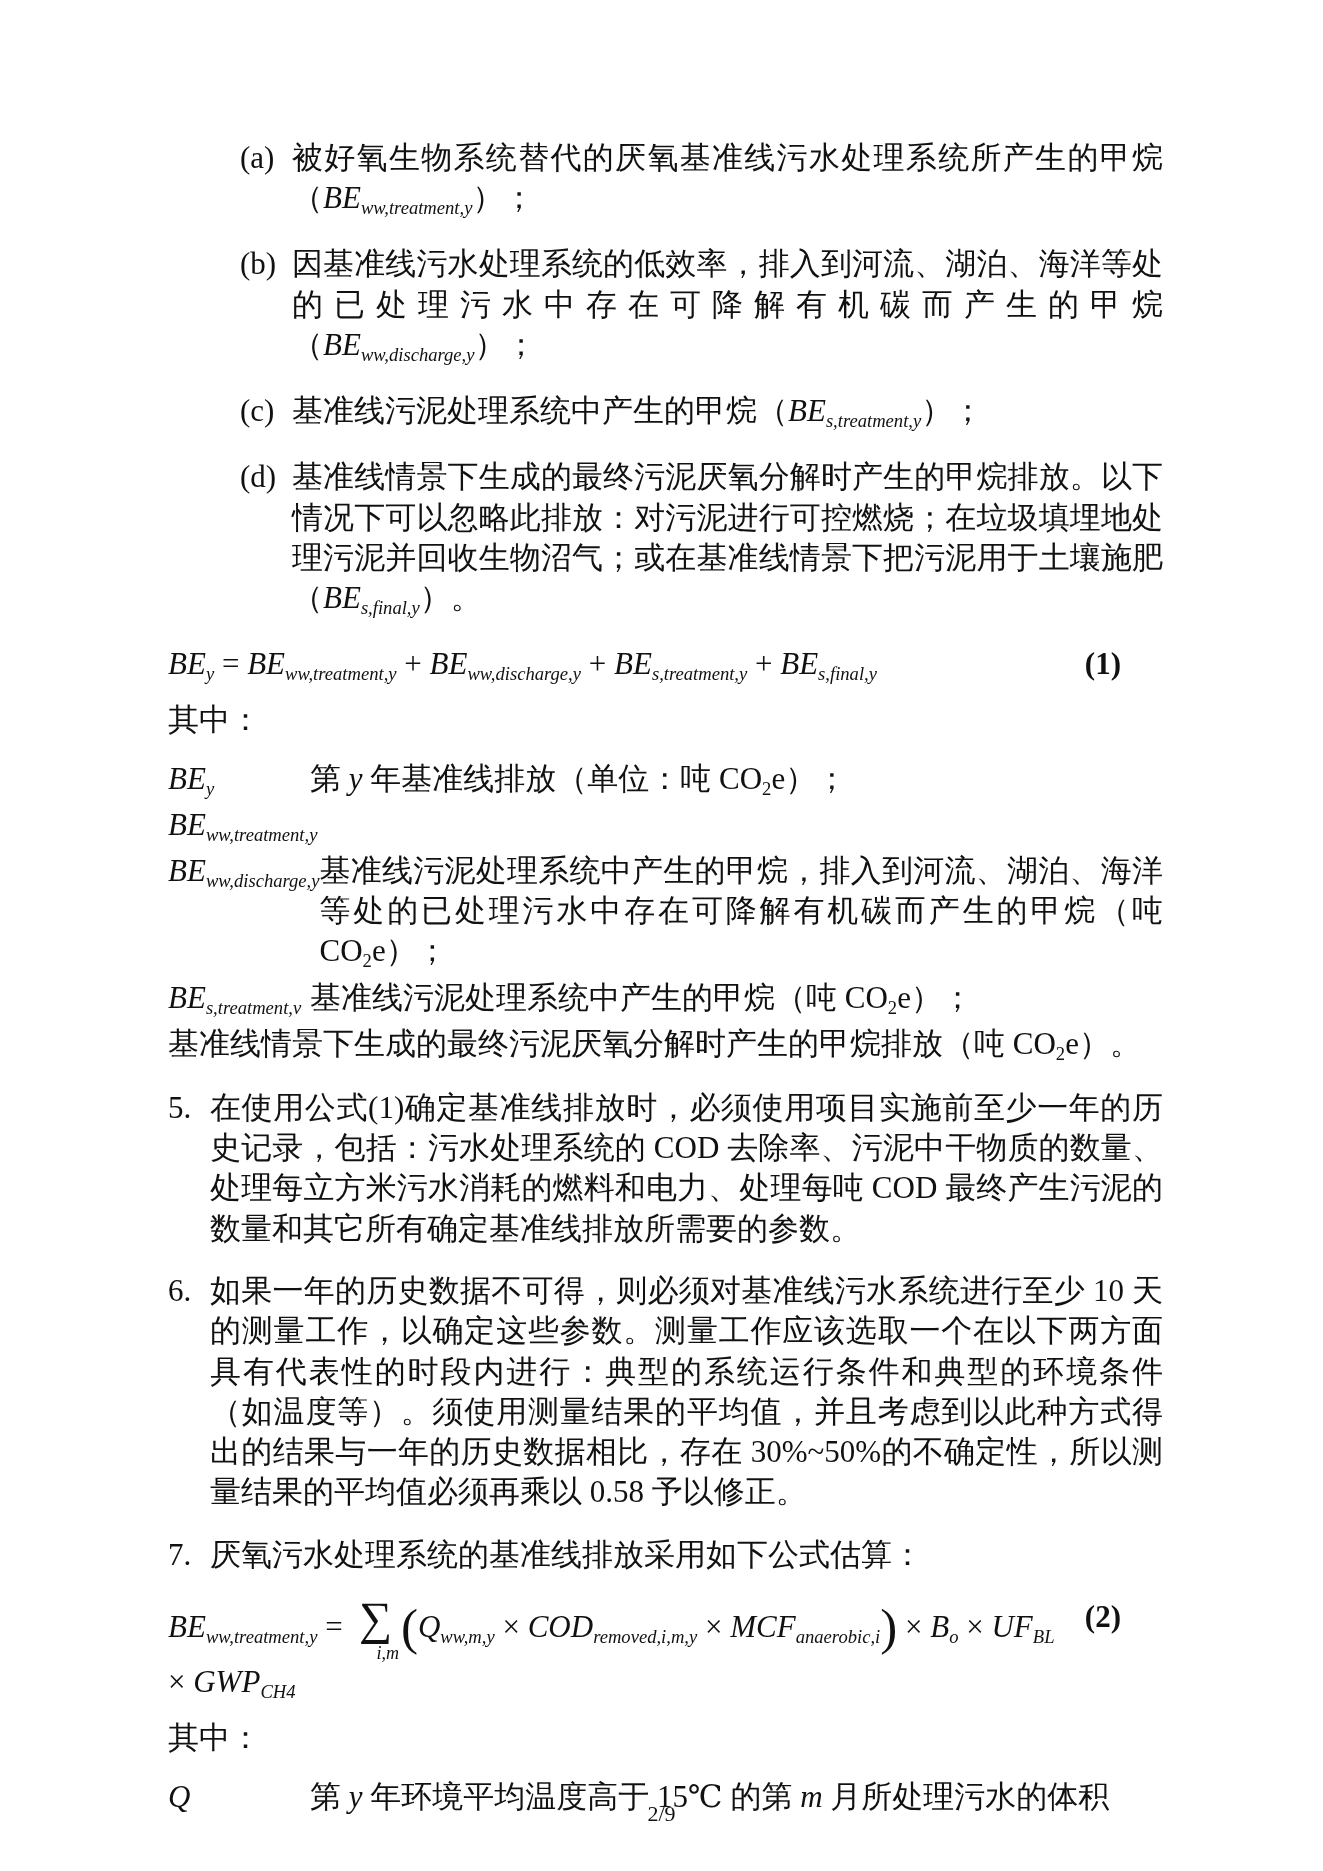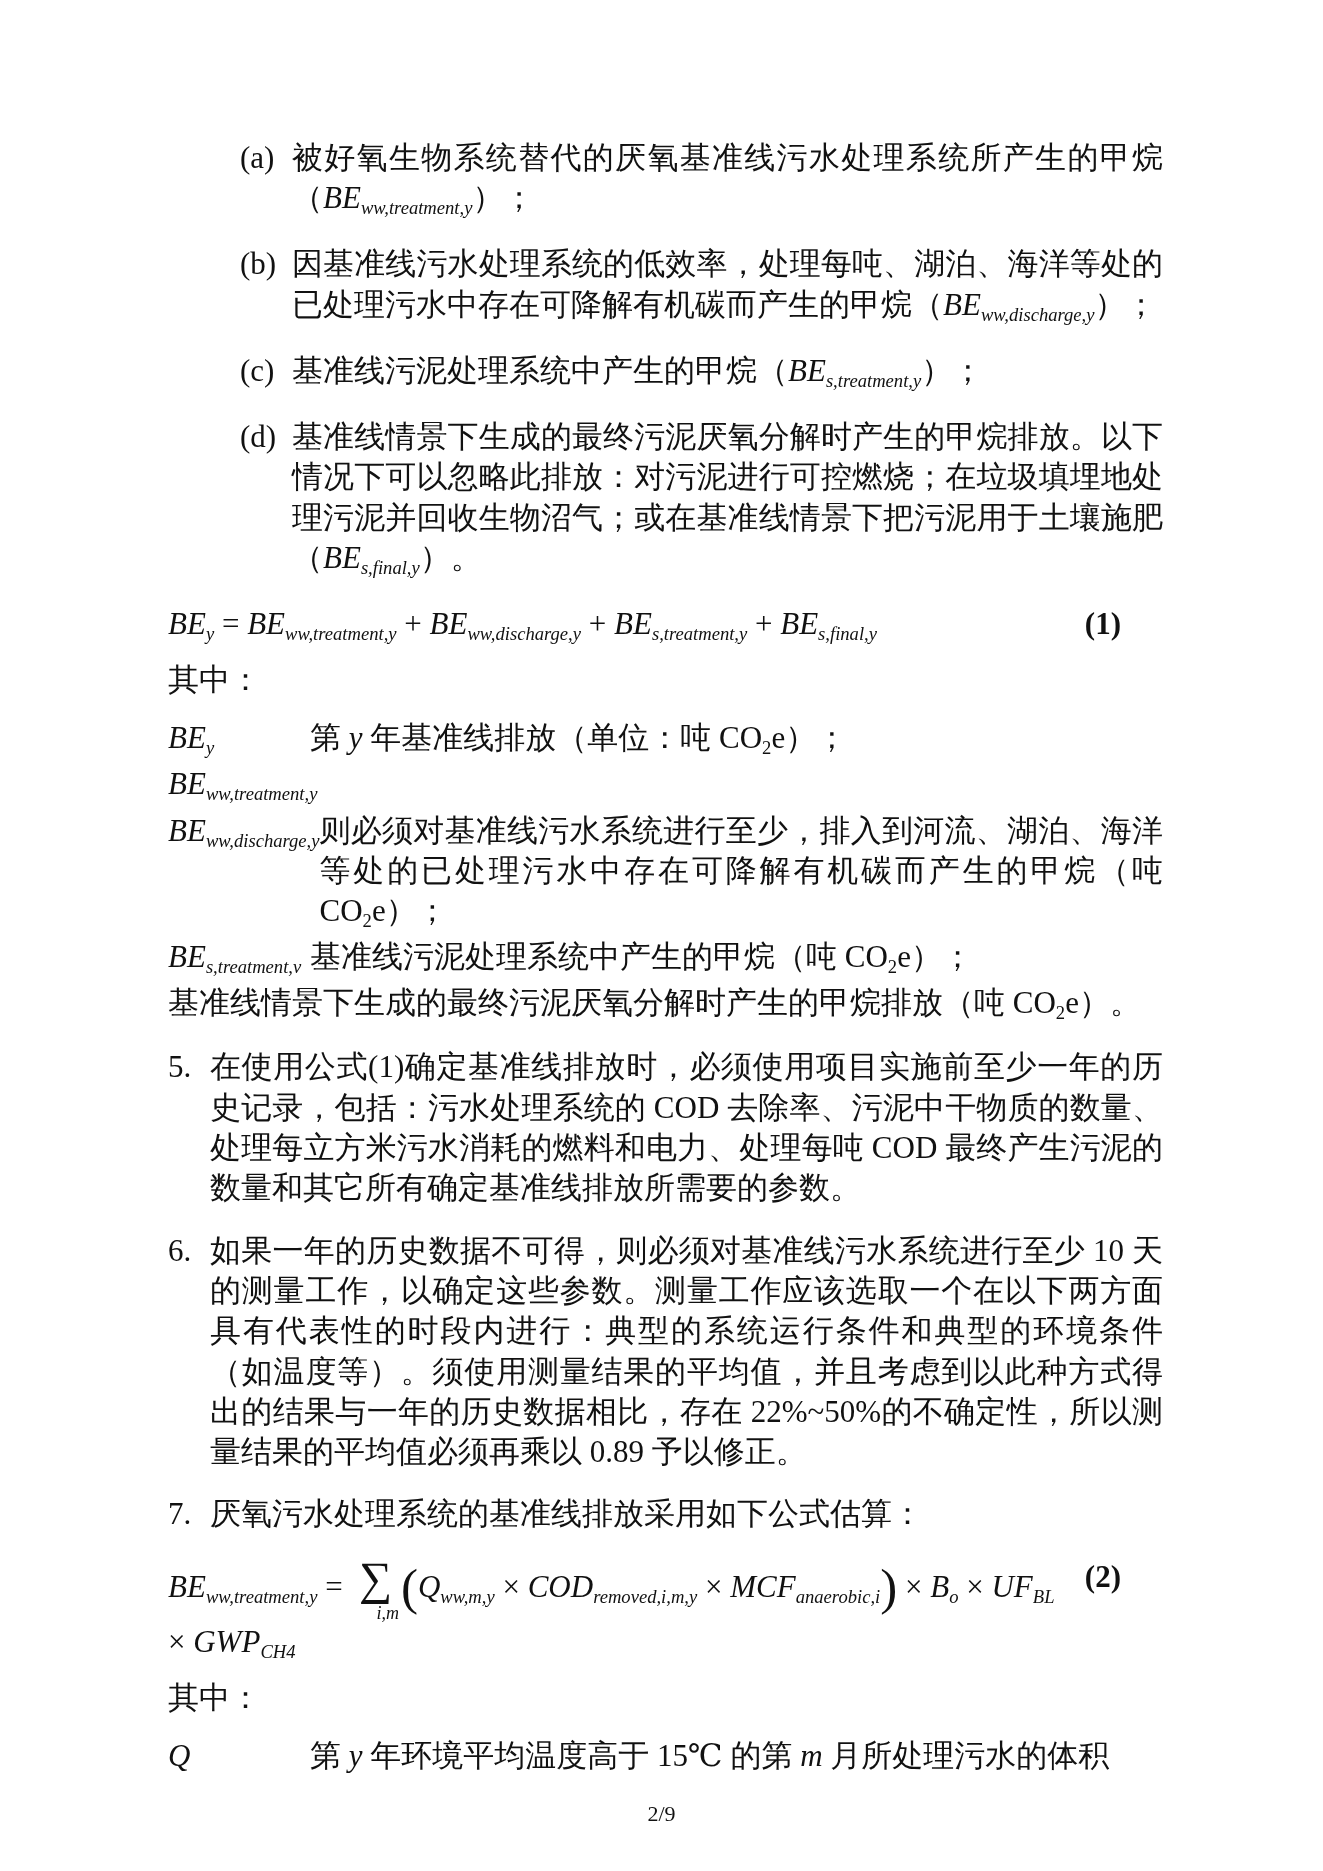--- a/index.html
+++ b/index.html
@@ -51,21 +51,21 @@
 
 <div class="page">
 
   <div>
     <div class="alpha-item">
       <span class="alpha-label">(a)</span>
       <span class="alpha-text jt"><span class="f-t">被好氧生物系统替代的厌氧基准线污水处理系统所产生的甲烷（</span><span class="f-v">BE</span><span class="f-vs">ww,treatment,y</span><span class="f-t">）；</span></span>
     </div>
     <div class="alpha-item">
       <span class="alpha-label">(b)</span>
-      <span class="alpha-text jt"><span class="f-t">因基准线污水处理系统的低效率，处理每吨、湖泊、海洋等处的已处理污水中存在可降解有机碳而产生的甲烷（</span><span class="f-v">BE</span><span class="f-vs">ww,discharge,y</span><span class="f-t">）；</span></span>
+      <span class="alpha-text jt"><span class="f-t">因基准线污水处理系统的低效率，排入到河流、湖泊、海洋等处的已处理污水中存在可降解有机碳而产生的甲烷（</span><span class="f-v">BE</span><span class="f-vs">ww,discharge,y</span><span class="f-t">）；</span></span>
     </div>
     <div class="alpha-item">
       <span class="alpha-label">(c)</span>
       <span class="alpha-text jt"><span class="f-t">基准线污泥处理系统中产生的甲烷（</span><span class="f-v">BE</span><span class="f-vs">s,treatment,y</span><span class="f-t">）；</span></span>
     </div>
     <div class="alpha-item">
       <span class="alpha-label">(d)</span>
       <span class="alpha-text jt"><span class="f-t">基准线情景下生成的最终污泥厌氧分解时产生的甲烷排放。以下情况下可以忽略此排放：对污泥进行可控燃烧；在垃圾填埋地处理污泥并回收生物沼气；或在基准线情景下把污泥用于土壤施肥（</span><span class="f-v">BE</span><span class="f-vs">s,final,y</span><span class="f-t">）。</span></span>
     </div>
   </div>
@@ -80,39 +80,39 @@
   <div class="defs">
     <div class="def-row">
       <span class="def-term"><span class="f-v">BE</span><span class="f-vs">y</span></span>
       <span class="def-text jt"><span class="f-t">第 </span><span class="f-v">y</span><span class="f-t"> 年基准线排放（单位：吨 CO</span><span class="f-s">2</span><span class="f-t">e）；</span></span>
     </div>
     <div class="def-row">
       <span class="def-term"><span class="f-v">BE</span><span class="f-vs">ww,treatment,y</span></span>
     </div>
     <div class="def-row">
       <span class="def-term"><span class="f-v">BE</span><span class="f-vs">ww,discharge,y</span></span>
-      <span class="def-text jt"><span class="f-t">则必须对基准线污水系统进行至少，排入到河流、湖泊、海洋等处的已处理污水中存在可降解有机碳而产生的甲烷（吨 CO</span><span class="f-s">2</span><span class="f-t">e）；</span></span>
+      <span class="def-text jt"><span class="f-t">基准线污泥处理系统中产生的甲烷，排入到河流、湖泊、海洋等处的已处理污水中存在可降解有机碳而产生的甲烷（吨 CO</span><span class="f-s">2</span><span class="f-t">e）；</span></span>
     </div>
     <div class="def-row">
       <span class="def-term"><span class="f-v">BE</span><span class="f-vs">s,treatment,v</span></span>
       <span class="def-text jt"><span class="f-t">基准线污泥处理系统中产生的甲烷（吨 CO</span><span class="f-s">2</span><span class="f-t">e）；</span></span>
     </div>
     <div class="def-row">
       <span class="def-text jt"><span class="f-t">基准线情景下生成的最终污泥厌氧分解时产生的甲烷排放（吨 CO</span><span class="f-s">2</span><span class="f-t">e）。</span></span>
     </div>
   </div>
 
   <div class="num-item">
     <span class="num-label">5.</span>
     <span class="num-text jt"><span class="f-t">在使用公式(1)确定基准线排放时，必须使用项目实施前至少一年的历史记录，包括：污水处理系统的 COD 去除率、污泥中干物质的数量、处理每立方米污水消耗的燃料和电力、处理每吨 COD 最终产生污泥的数量和其它所有确定基准线排放所需要的参数。</span></span>
   </div>
 
   <div class="num-item">
     <span class="num-label">6.</span>
-    <span class="num-text jt"><span class="f-t">如果一年的历史数据不可得，则必须对基准线污水系统进行至少 10 天的测量工作，以确定这些参数。测量工作应该选取一个在以下两方面具有代表性的时段内进行：典型的系统运行条件和典型的环境条件（如温度等）。须使用测量结果的平均值，并且考虑到以此种方式得出的结果与一年的历史数据相比，存在 22%~50%的不确定性，所以测量结果的平均值必须再乘以 0.89 予以修正。</span></span>
+    <span class="num-text jt"><span class="f-t">如果一年的历史数据不可得，则必须对基准线污水系统进行至少 10 天的测量工作，以确定这些参数。测量工作应该选取一个在以下两方面具有代表性的时段内进行：典型的系统运行条件和典型的环境条件（如温度等）。须使用测量结果的平均值，并且考虑到以此种方式得出的结果与一年的历史数据相比，存在 30%~50%的不确定性，所以测量结果的平均值必须再乘以 0.58 予以修正。</span></span>
   </div>
 
   <div class="num-item">
     <span class="num-label">7.</span>
     <span class="num-text jt"><span class="f-t">厌氧污水处理系统的基准线排放采用如下公式估算：</span></span>
   </div>
 
   <div class="eq-row">
     <span class="formula"><span class="f-v">BE</span><span class="f-vs">ww,treatment,y</span><span class="f-t"> = </span><span class="f-sum">
           <span class="sum-glyph">∑</span>

